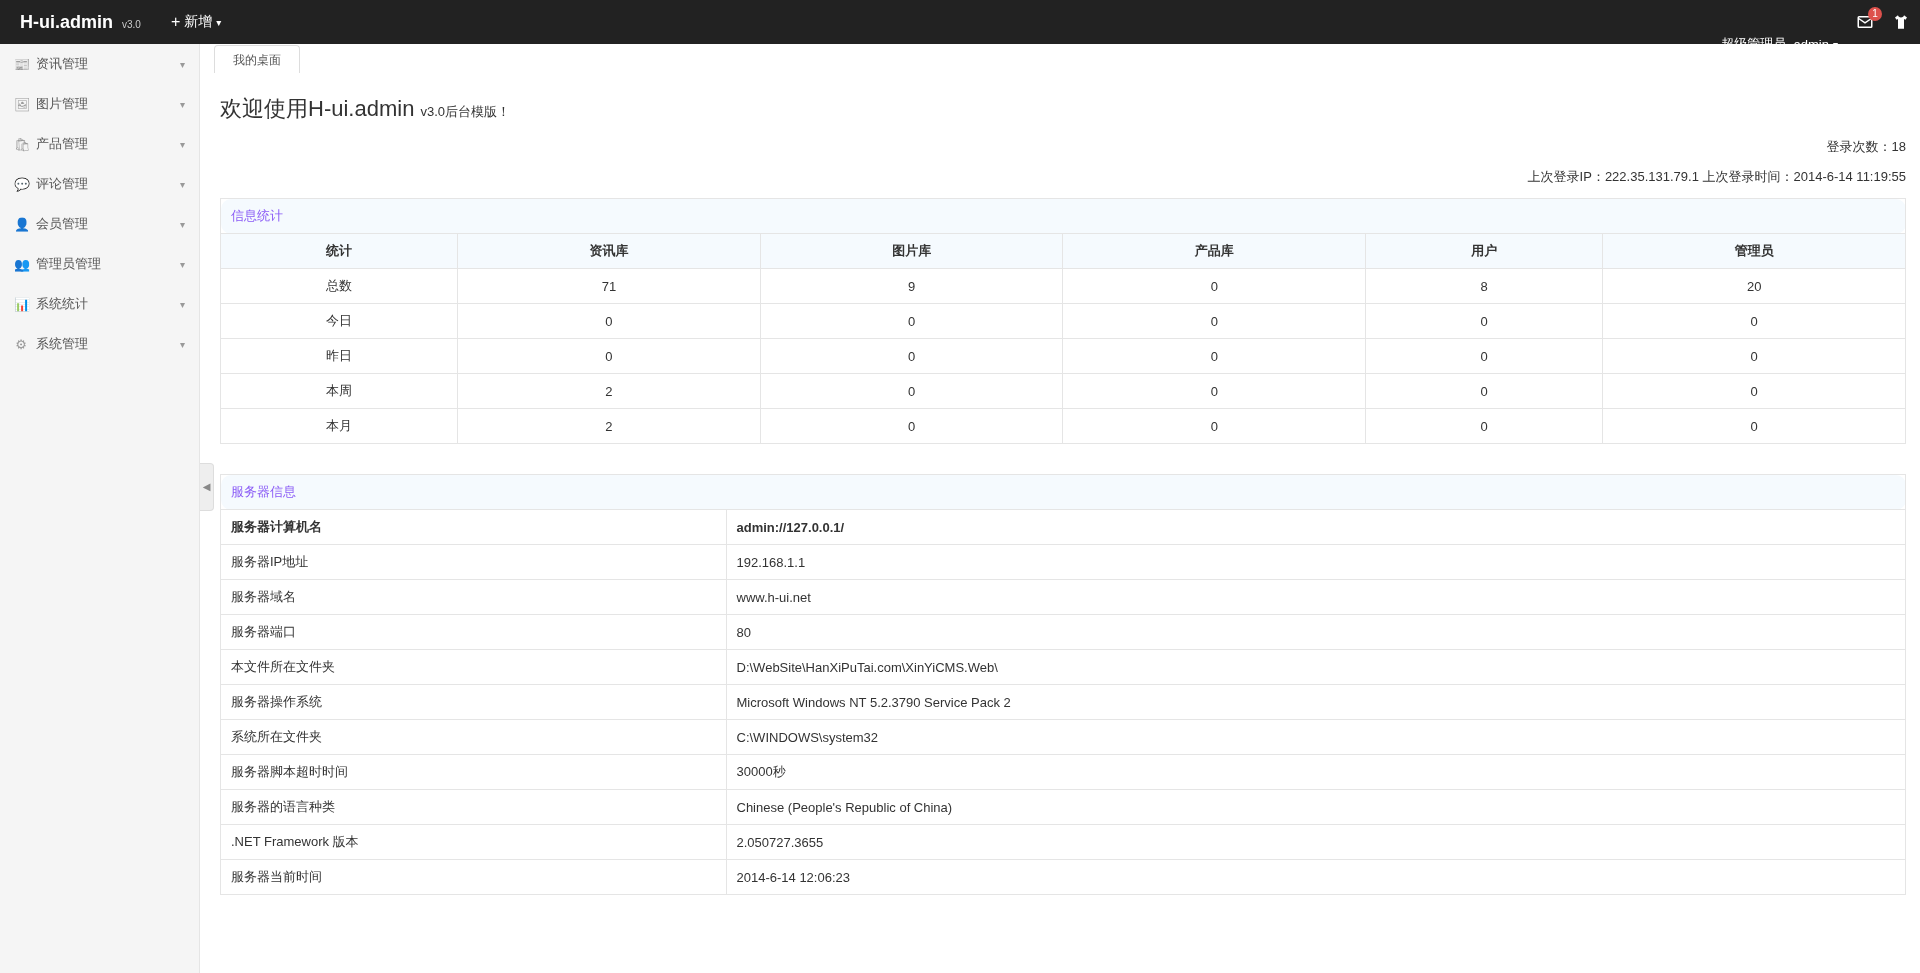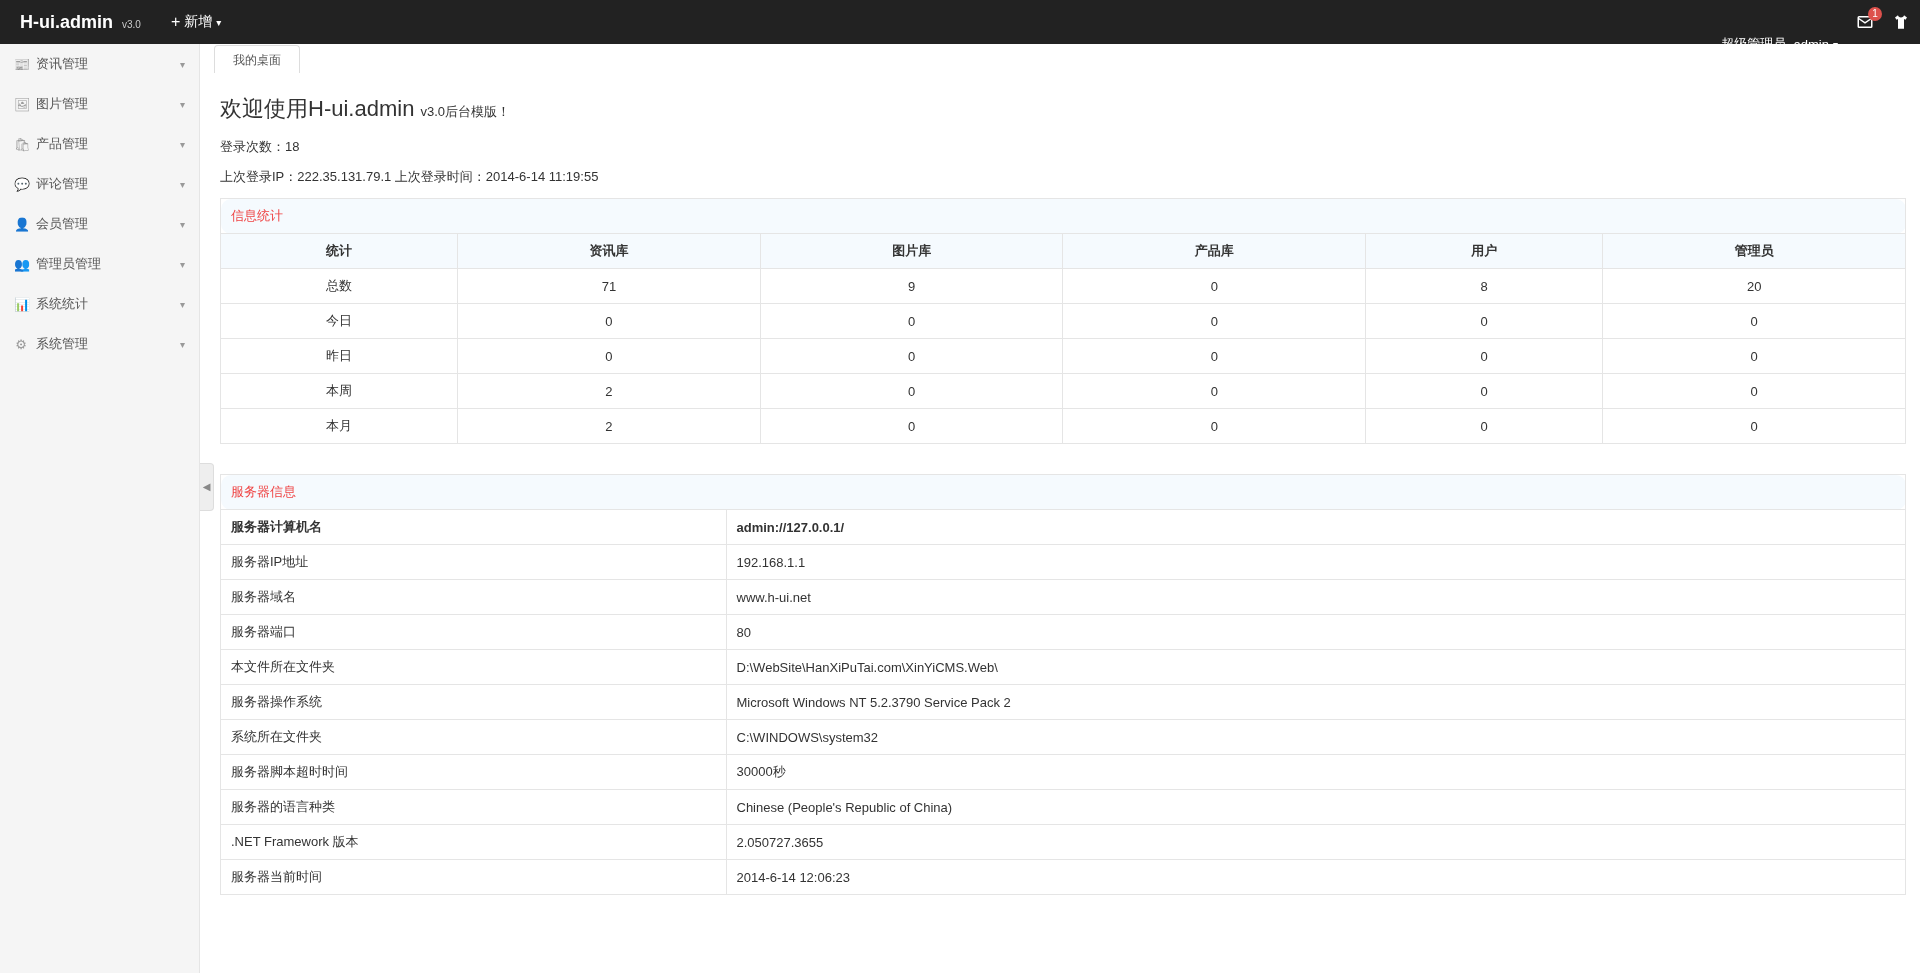--- a/index.html
+++ b/index.html
@@ -109,35 +109,35 @@
   top: 74px; left: 214px; right: 14px; bottom: 0;
   overflow-y: auto;
   padding: 20px 0 0 6px;
 }
 .content::-webkit-scrollbar { width: 14px; }
 .content::-webkit-scrollbar-track { background: #f1f1f1; }
 .content::-webkit-scrollbar-thumb { background: #c1c1c1; border-radius: 2px; }
 
 .welcome h1 { font-size: 22px; font-weight: 500; color: #333; margin-bottom: 14px; }
 .welcome h1 .sub { font-size: 13px; font-weight: normal; text-align: right; }
-.info-line { font-size: 13px; color: #333; margin-bottom: 12px; }
+.info-line { font-size: 13px; color: #333; margin-bottom: 12px; text-align: right; }
 
 
 .tbl { width: 100%; border-collapse: collapse; margin-top: 12px; }
 .tbl th, .tbl td {
   border: 1px solid #e5e5e5;
   padding: 8px 10px;
   font-size: 13px;
   text-align: left;
   vertical-align: middle;
 }
 .tbl-title-row th {
   background: #f5fafe;
   font-weight: normal;
-  color: #ef4444;
+  color: #8b5cf6;
   border-radius: 10px;
 }
 .stats-tbl th, .stats-tbl td { text-align: center; }
 .stats-tbl .hdr th { background: #f5fafe; }
 .stats-tbl td:first-child { }
 .server-tbl td:first-child { width: 30%; }
 .server-tbl th { background: #f5fafe; font-weight: normal; }
 .bold { font-weight: bold; }
 </style>
 </head>

